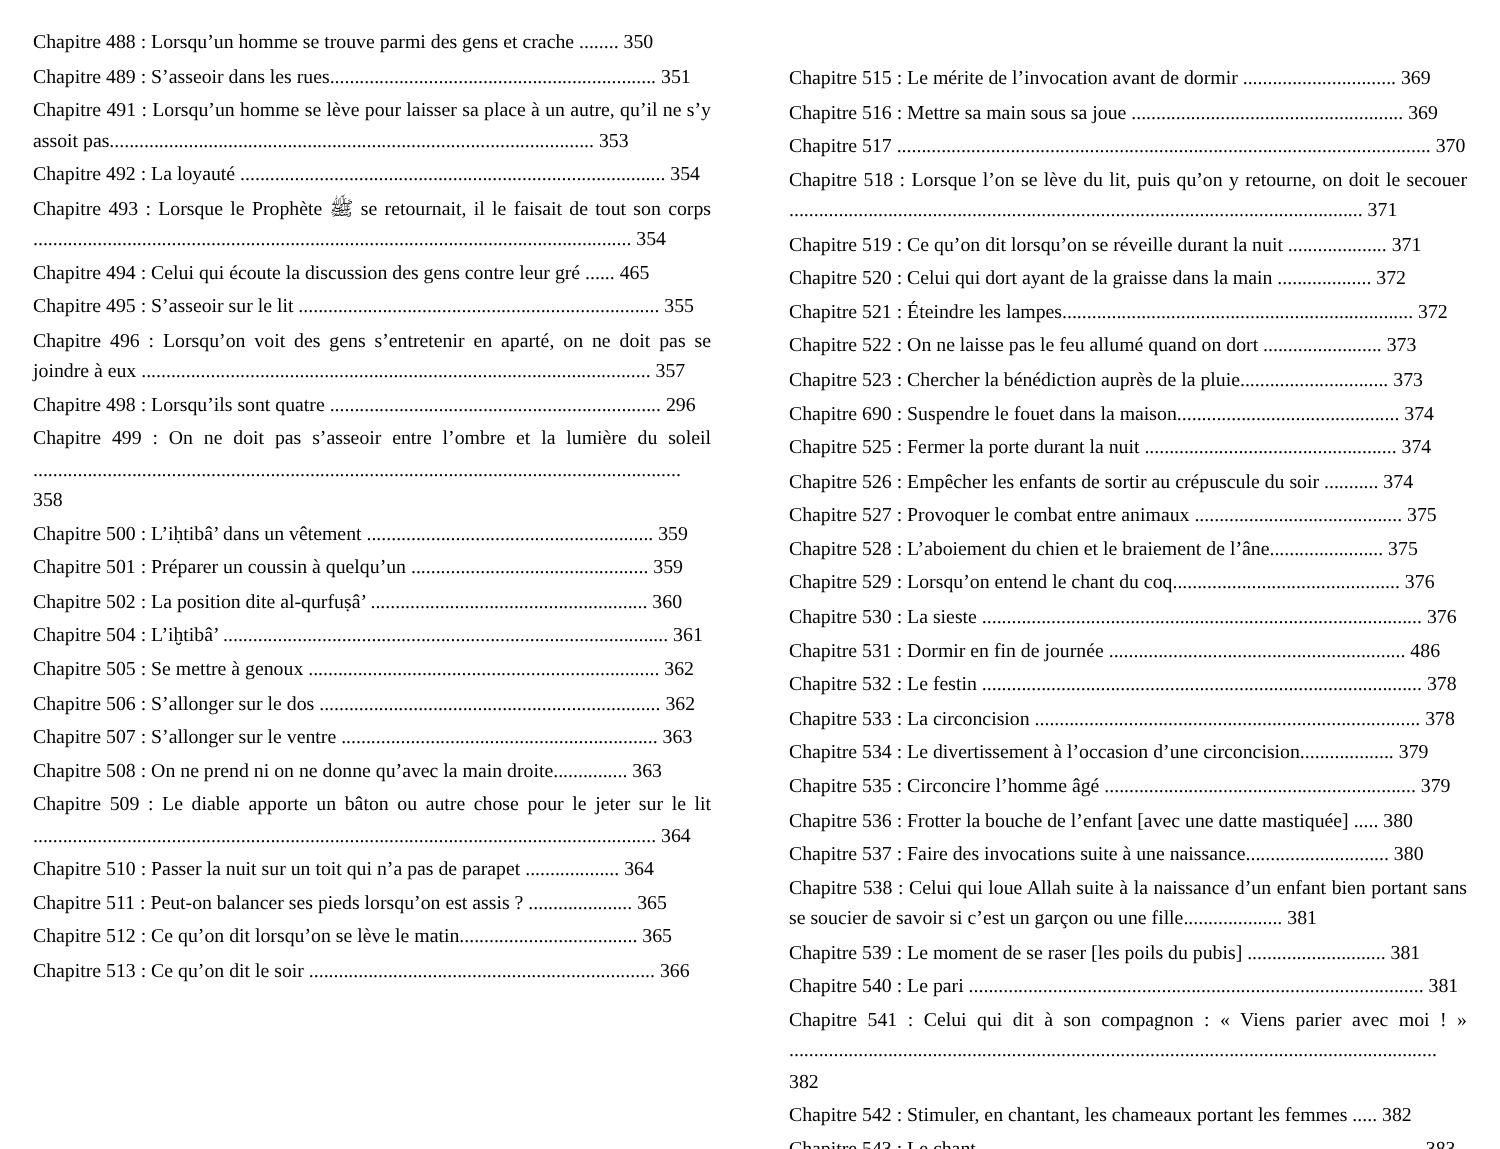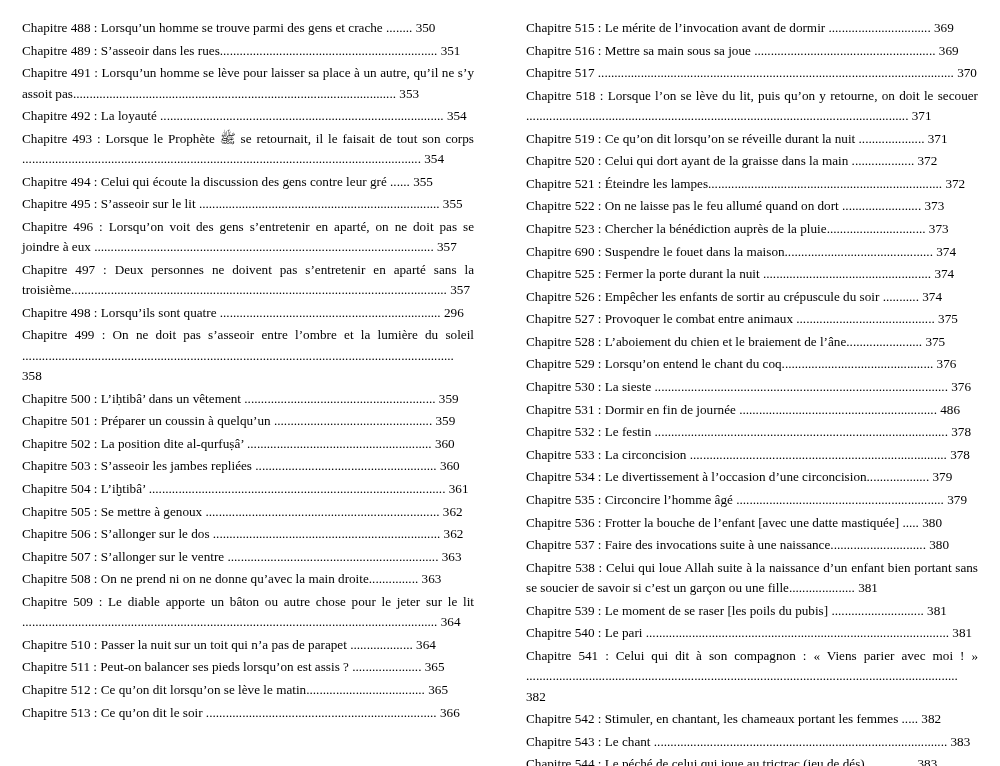--- a/index.html
+++ b/index.html
@@ -26,20 +26,21 @@
     box-sizing: border-box;
     display: flex;
     flex-direction: column;
     justify-content: flex-start;
   }
   .page-left {
     padding-right: 26px;
   }
   .page-right {
     padding-left: 26px;
+    margin-top: 24px;
   }
   .toc-list {
     list-style: none;
     margin: 0;
     padding: 0;
   }
   .toc-entry {
     font-size: 13.2px;
     line-height: 1.545;
     margin: 0 0 2.2px 0;
@@ -53,30 +54,28 @@
 
 <div class="page-spread">
 
   <div class="page page-left">
     <ul class="toc-list">
       <li class="toc-entry">Chapitre 488 : Lorsqu’un homme se trouve parmi des gens et crache ........ 350</li>
       <li class="toc-entry">Chapitre 489 : S’asseoir dans les rues.................................................................. 351</li>
       <li class="toc-entry">Chapitre 491 : Lorsqu’un homme se lève pour laisser sa place à un autre, qu’il ne s’y assoit pas.................................................................................................. 353</li>
       <li class="toc-entry">Chapitre 492 : La loyauté ...................................................................................... 354</li>
       <li class="toc-entry">Chapitre 493 : Lorsque le Prophète ﷺ se retournait, il le faisait de tout son corps ......................................................................................................................... 354</li>
-      <li class="toc-entry">Chapitre 494 : Celui qui écoute la discussion des gens contre leur gré ...... 355</li>
+      <li class="toc-entry">Chapitre 494 : Celui qui écoute la discussion des gens contre leur gré ...... 465</li>
       <li class="toc-entry">Chapitre 495 : S’asseoir sur le lit ......................................................................... 355</li>
       <li class="toc-entry">Chapitre 496 : Lorsqu’on voit des gens s’entretenir en aparté, on ne doit pas se joindre à eux ....................................................................................................... 357</li>
-      <li class="toc-entry">Chapitre 497 : Deux personnes ne doivent pas s’entretenir en aparté sans la troisième.................................................................................................................. 357</li>
       <li class="toc-entry">Chapitre 498 : Lorsqu’ils sont quatre ................................................................... 296</li>
       <li class="toc-entry">Chapitre 499 : On ne doit pas s’asseoir entre l’ombre et la lumière du soleil ................................................................................................................................... 358</li>
       <li class="toc-entry">Chapitre 500 : L’iḥtibâ’ dans un vêtement .......................................................... 359</li>
       <li class="toc-entry">Chapitre 501 : Préparer un coussin à quelqu’un ................................................ 359</li>
       <li class="toc-entry">Chapitre 502 : La position dite al-qurfuṣâ’ ........................................................ 360</li>
-      <li class="toc-entry">Chapitre 503 : S’asseoir les jambes repliées ....................................................... 360</li>
       <li class="toc-entry">Chapitre 504 : L’iḫtibâ’ .......................................................................................... 361</li>
       <li class="toc-entry">Chapitre 505 : Se mettre à genoux ....................................................................... 362</li>
       <li class="toc-entry">Chapitre 506 : S’allonger sur le dos ..................................................................... 362</li>
       <li class="toc-entry">Chapitre 507 : S’allonger sur le ventre ................................................................ 363</li>
       <li class="toc-entry">Chapitre 508 : On ne prend ni on ne donne qu’avec la main droite............... 363</li>
       <li class="toc-entry">Chapitre 509 : Le diable apporte un bâton ou autre chose pour le jeter sur le lit .............................................................................................................................. 364</li>
       <li class="toc-entry">Chapitre 510 : Passer la nuit sur un toit qui n’a pas de parapet ................... 364</li>
       <li class="toc-entry">Chapitre 511 : Peut-on balancer ses pieds lorsqu’on est assis ? ..................... 365</li>
       <li class="toc-entry">Chapitre 512 : Ce qu’on dit lorsqu’on se lève le matin.................................... 365</li>
       <li class="toc-entry">Chapitre 513 : Ce qu’on dit le soir ...................................................................... 366</li>

